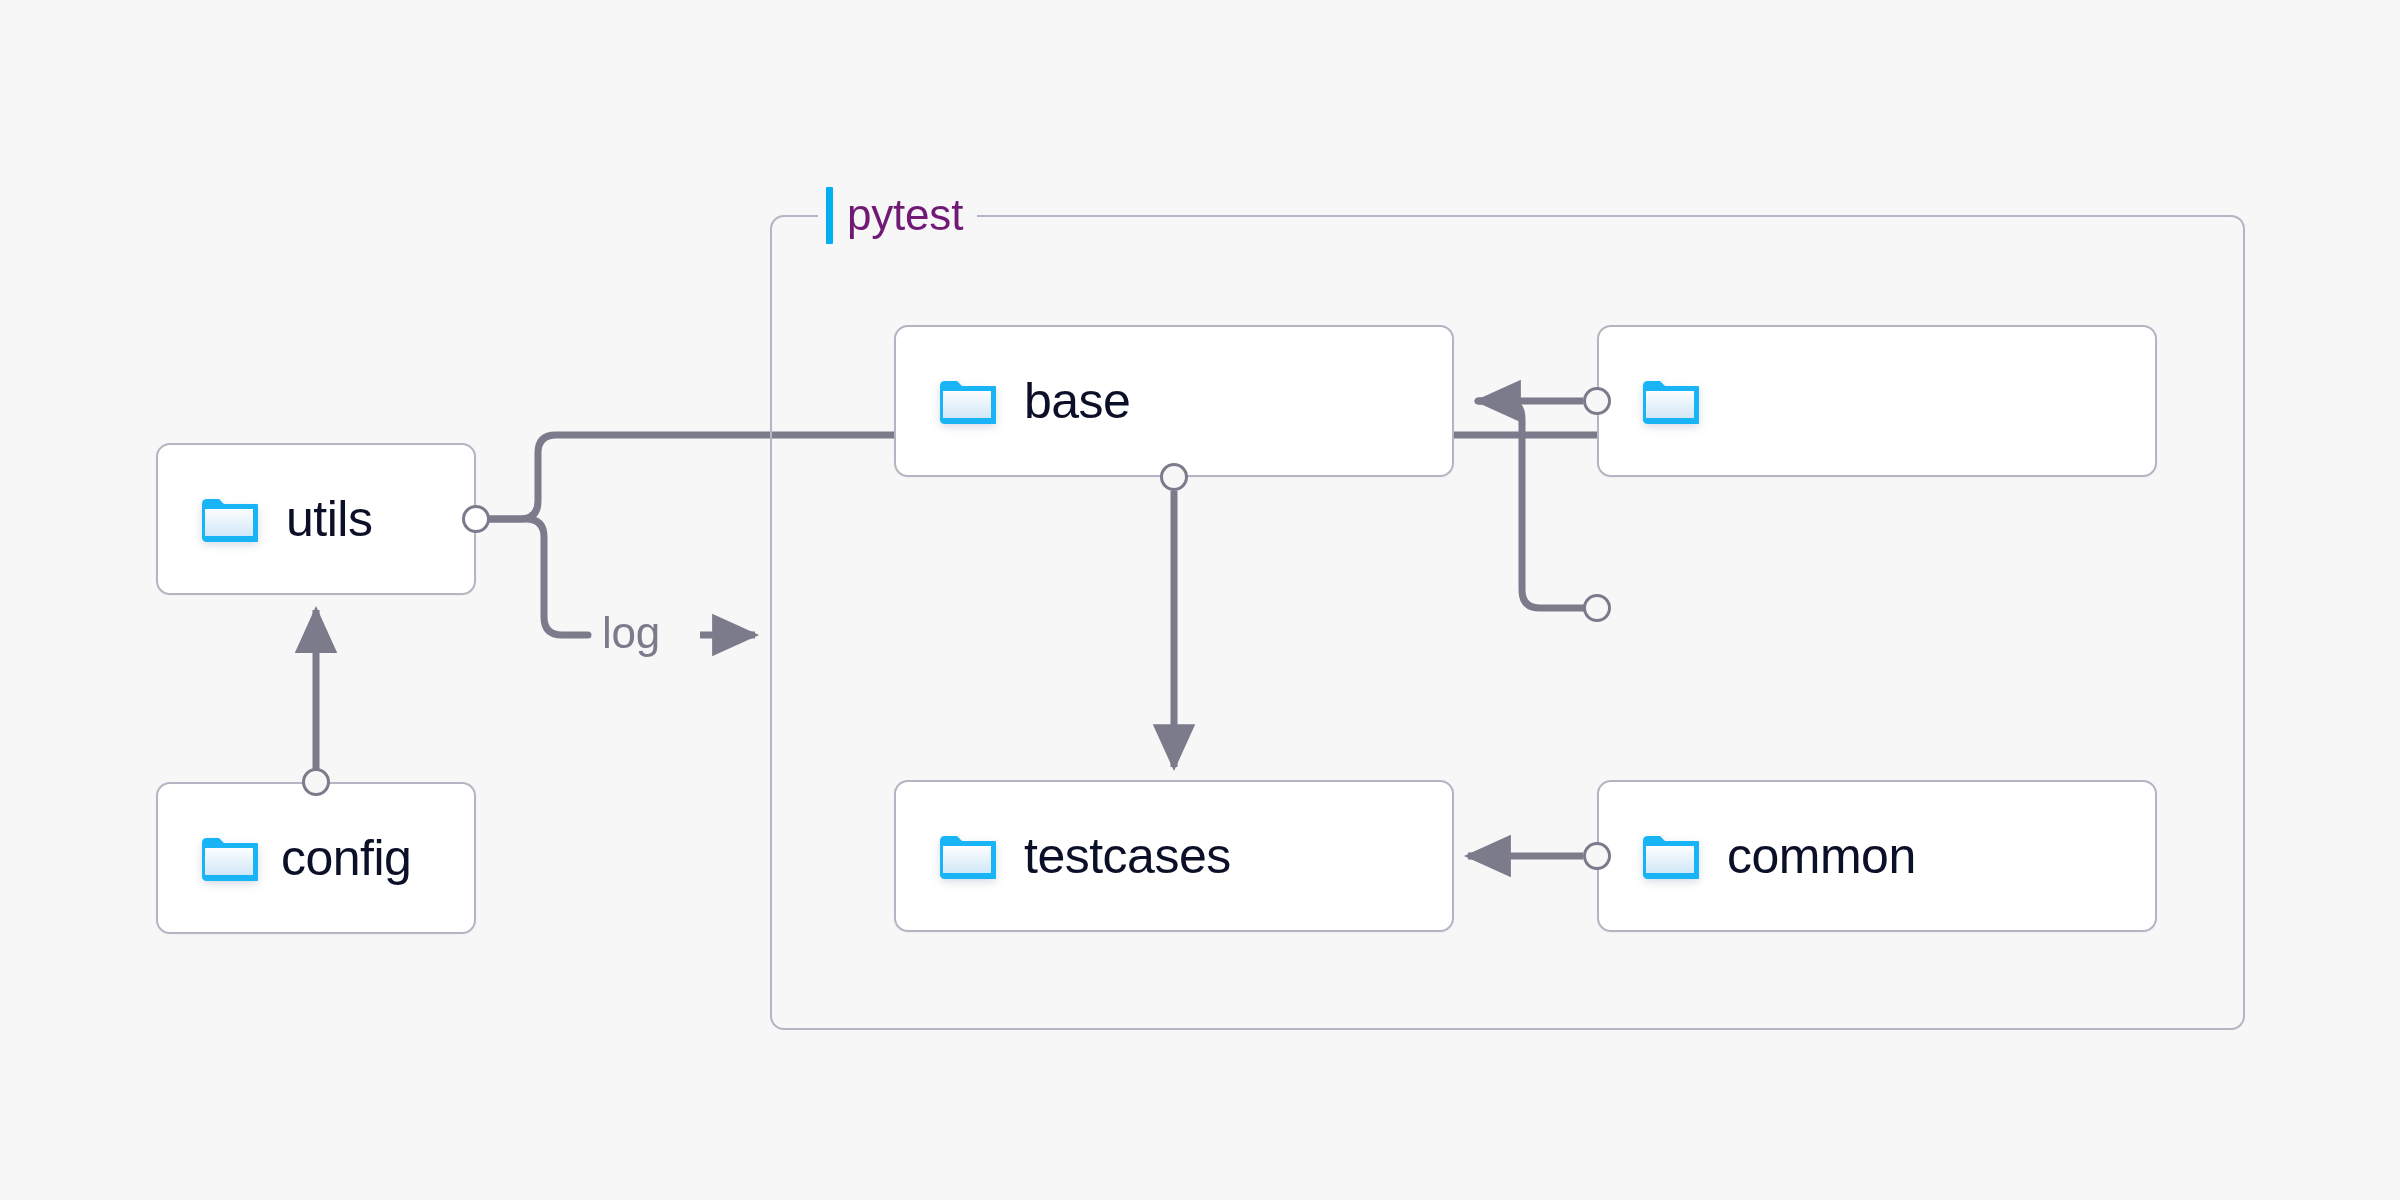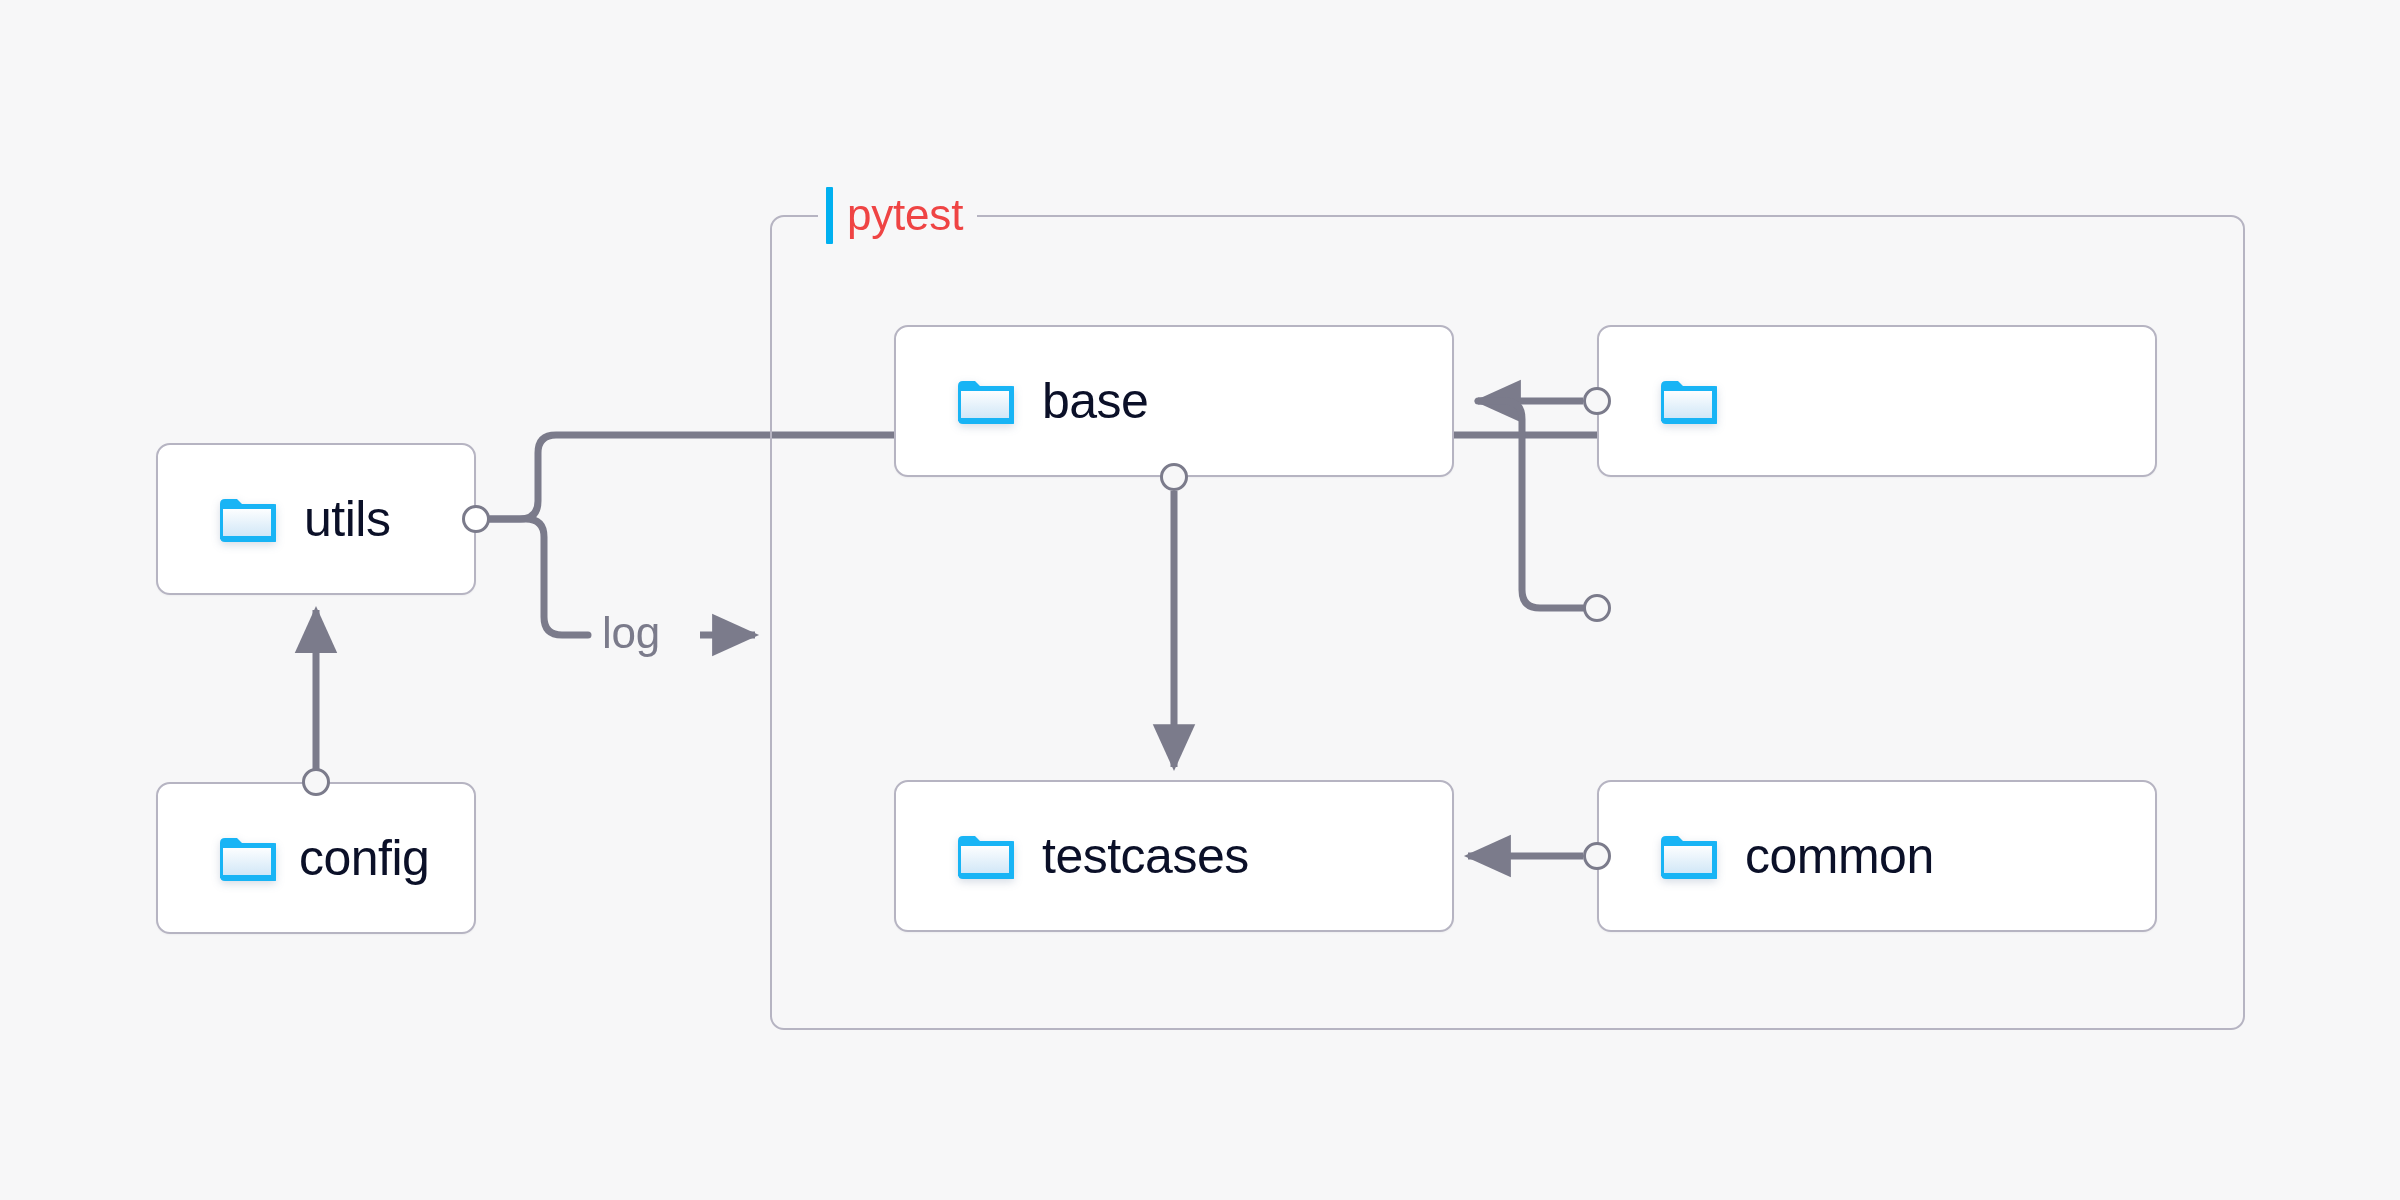--- a/index.html
+++ b/index.html
@@ -47,35 +47,35 @@
   }
   .group-accent {
     width: 7px;
     height: 57px;
     background: #00b0f0;
     border-radius: 1px;
     flex: 0 0 auto;
   }
   .group-label-text {
     font-size: 44px;
-    color: #ef4444;
+    color: #701a75;
     letter-spacing: -0.2px;
     white-space: nowrap;
   }
 
   
   .node {
     position: absolute;
     box-sizing: border-box;
     background: #ffffff;
     border: 2px solid #b6b4c2;
     border-radius: 14px;
     display: flex;
     align-items: center;
-    padding-left: 60px;
+    padding-left: 42px;
     gap: 28px;
     box-shadow: 0 1px 2px rgba(20, 20, 40, 0.04);
   }
   .node-label {
     font-size: 50px;
     color: #0b1028;
     letter-spacing: -0.5px;
     white-space: nowrap;
   }
 

